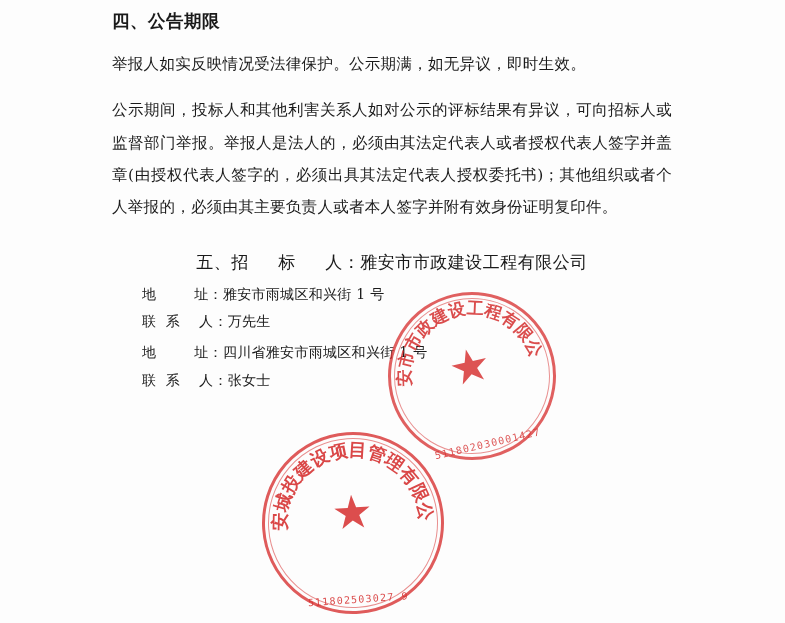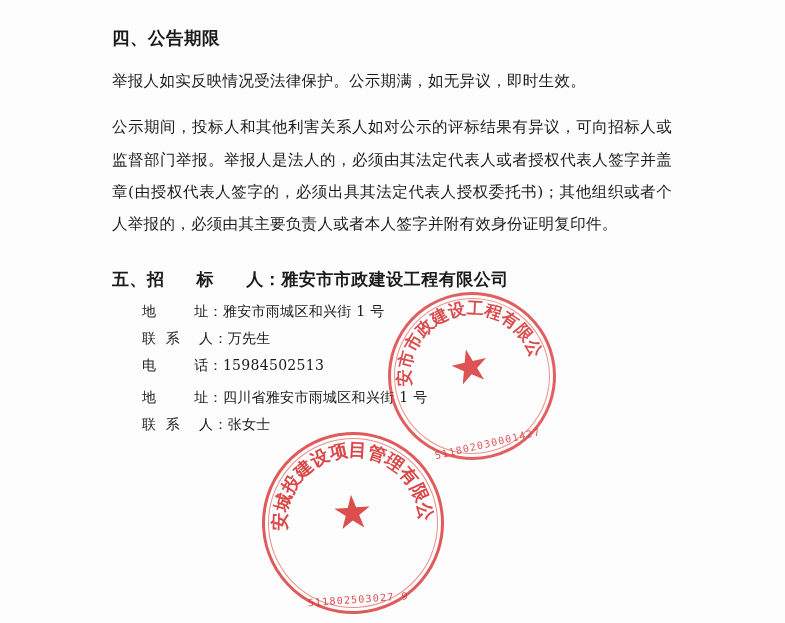--- a/index.html
+++ b/index.html
@@ -23,40 +23,41 @@
   .content {
     position: absolute;
     left: 112px;
     top: 0;
     width: 560px;
   }
   .sec-heading {
     font-size: 17.5px;
     font-weight: bold;
     letter-spacing: 0.5px;
-    margin: 25px 0 0 0;
+    margin: 8px 0 0 0;
     line-height: 1.5;
   }
   .para {
     font-size: 15.5px;
     line-height: 2.08;
     text-align: justify;
     margin: 14px 0 0 0;
     letter-spacing: 0.3px;
   }
   .para.first-indent {
     margin-top: 18px;
   }
   .big-line {
     font-size: 17px;
-    font-weight: bold;
+    font-weight: normal;
     margin: 26px 0 0 0;
     line-height: 1.6;
     letter-spacing: 0.5px;
     white-space: pre;
+    text-align: center;
   }
   .info-line {
     font-size: 14px;
     line-height: 1.95;
     margin: 0 0 0 30px;
     letter-spacing: 0.3px;
     white-space: pre;
   }
   .info-block {
     margin-top: 4px;
@@ -139,21 +140,20 @@
 
     <div class="sec-heading">四、公告期限</div>
 
     <div class="para">举报人如实反映情况受法律保护。公示期满，如无异议，即时生效。</div>
     <div class="para">公示期间，投标人和其他利害关系人如对公示的评标结果有异议，可向招标人或监督部门举报。举报人是法人的，必须由其法定代表人或者授权代表人签字并盖章(由授权代表人签字的，必须出具其法定代表人授权委托书)；其他组织或者个人举报的，必须由其主要负责人或者本人签字并附有效身份证明复印件。</div>
 
     <div class="big-line">五、招     标     人：雅安市市政建设工程有限公司</div>
     <div class="info-block">
       <div class="info-line">地        址：雅安市雨城区和兴街 1 号</div>
       <div class="info-line">联  系    人：万先生</div>
-      <div class="info-line">电        话：15984502513</div>
     </div>
 
     <div class="info-block">
       <div class="info-line">地        址：四川省雅安市雨城区和兴街 1 号</div>
       <div class="info-line">联  系    人：张女士</div>
     </div>
 
   </div>
 
   <div class="seal" id="seal-top">

